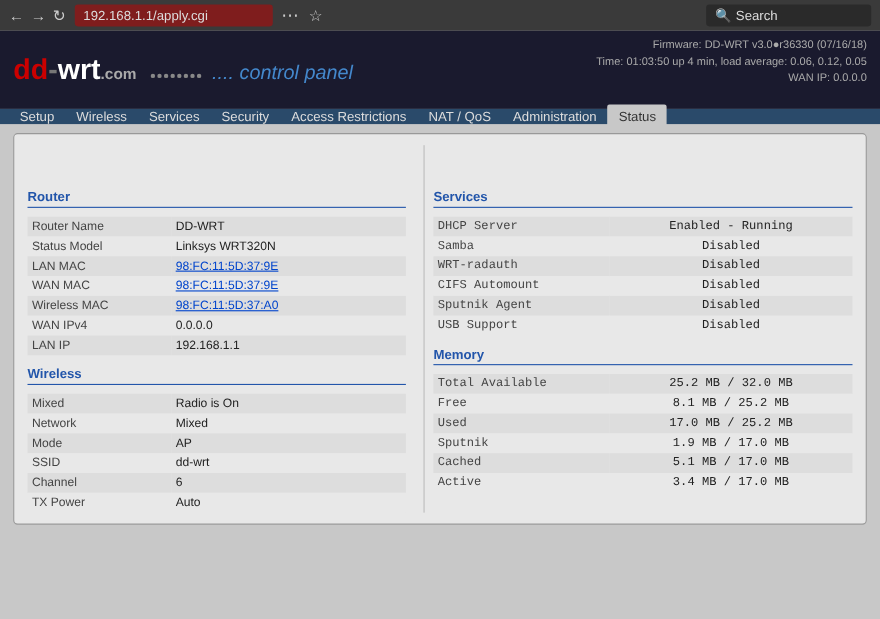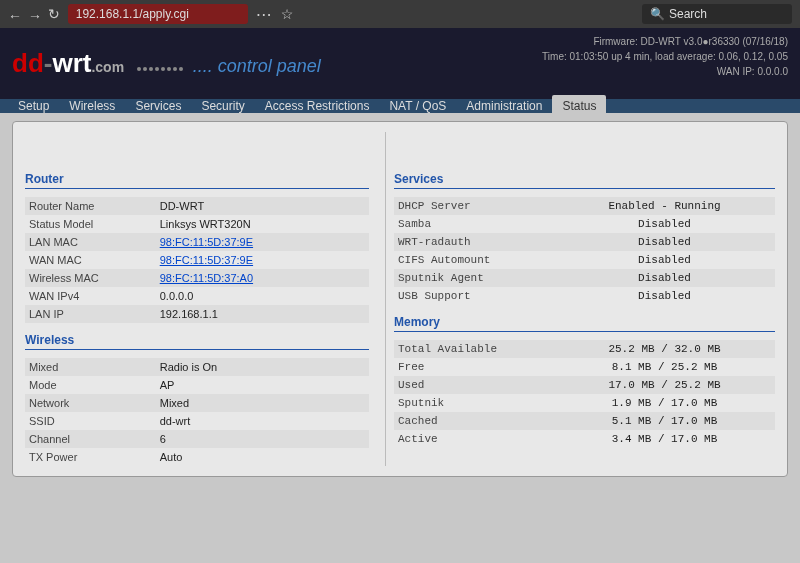--- a/index.html
+++ b/index.html
@@ -314,26 +314,26 @@
           </table>
 
           <div class="section-gap section-title" style="margin-top:10px;">Wireless</div>
           <table class="info-table">
             <tbody id="wireless-rows">
                 <tr>
                   <td class="label-cell">Mixed</td>
                   <td class="value-cell">Radio is On</td>
                 </tr>
                 <tr>
+                  <td class="label-cell">Network</td>
+                  <td class="value-cell">Mixed</td>
+                </tr>
+                <tr>
                   <td class="label-cell">Mode</td>
                   <td class="value-cell">AP</td>
-                </tr>
-                <tr>
-                  <td class="label-cell">Network</td>
-                  <td class="value-cell">Mixed</td>
                 </tr>
                 <tr>
                   <td class="label-cell">SSID</td>
                   <td class="value-cell">dd-wrt</td>
                 </tr>
                 <tr>
                   <td class="label-cell">Channel</td>
                   <td class="value-cell">6</td>
                 </tr>
                 <tr>

